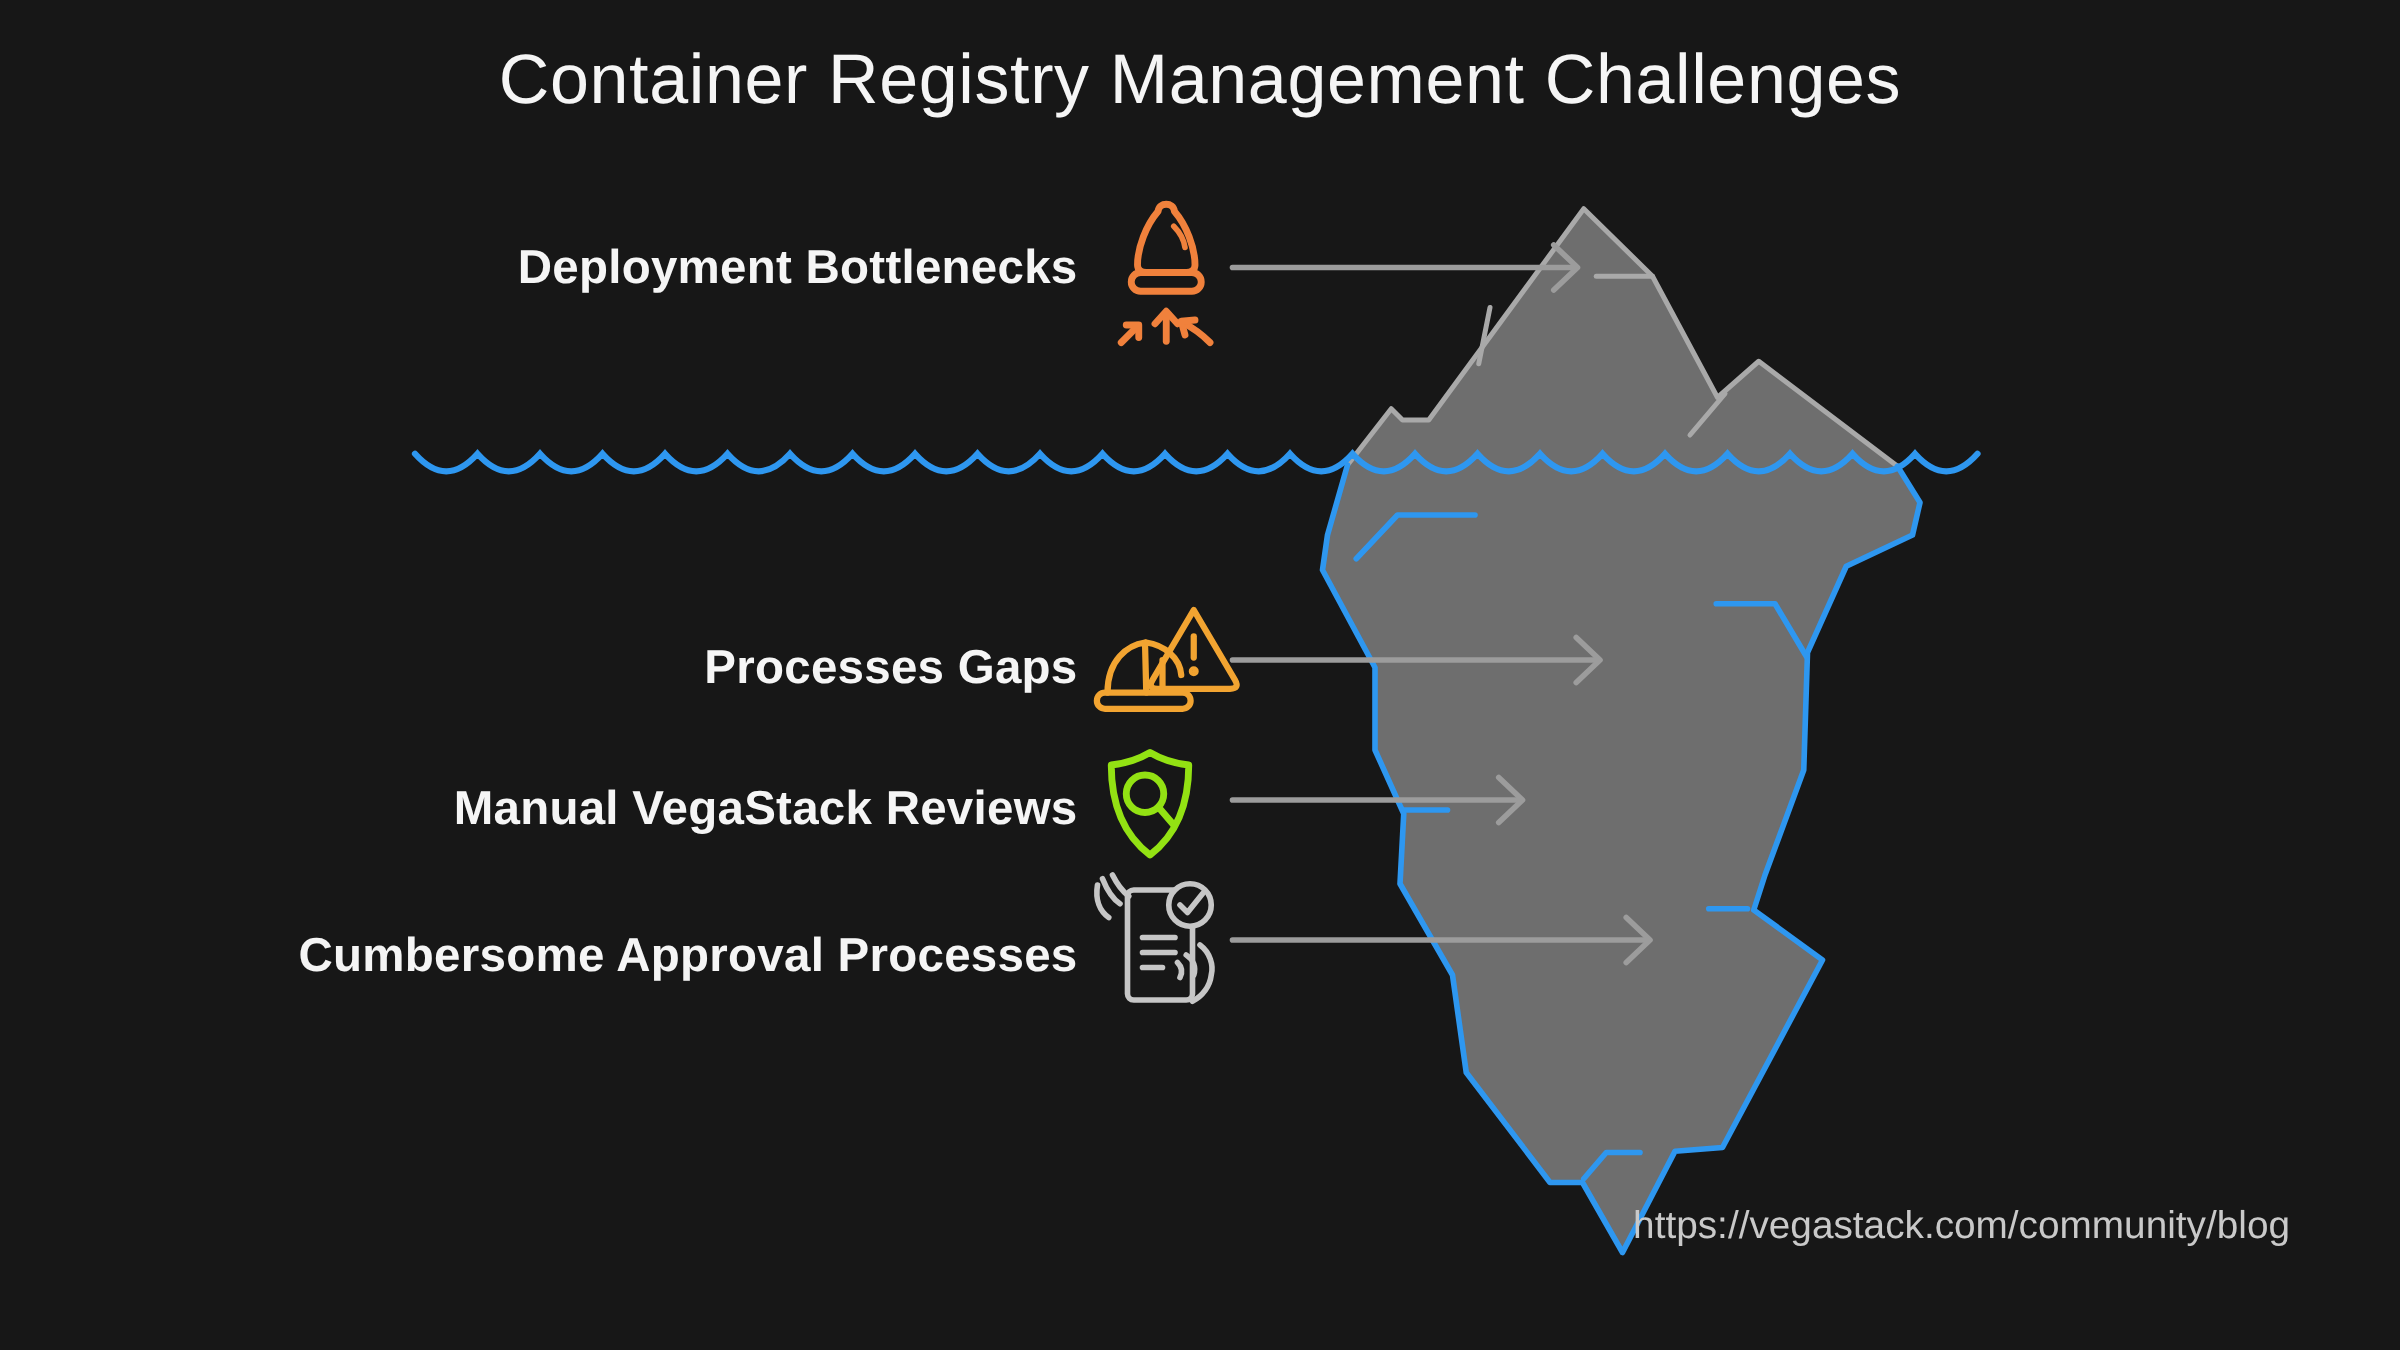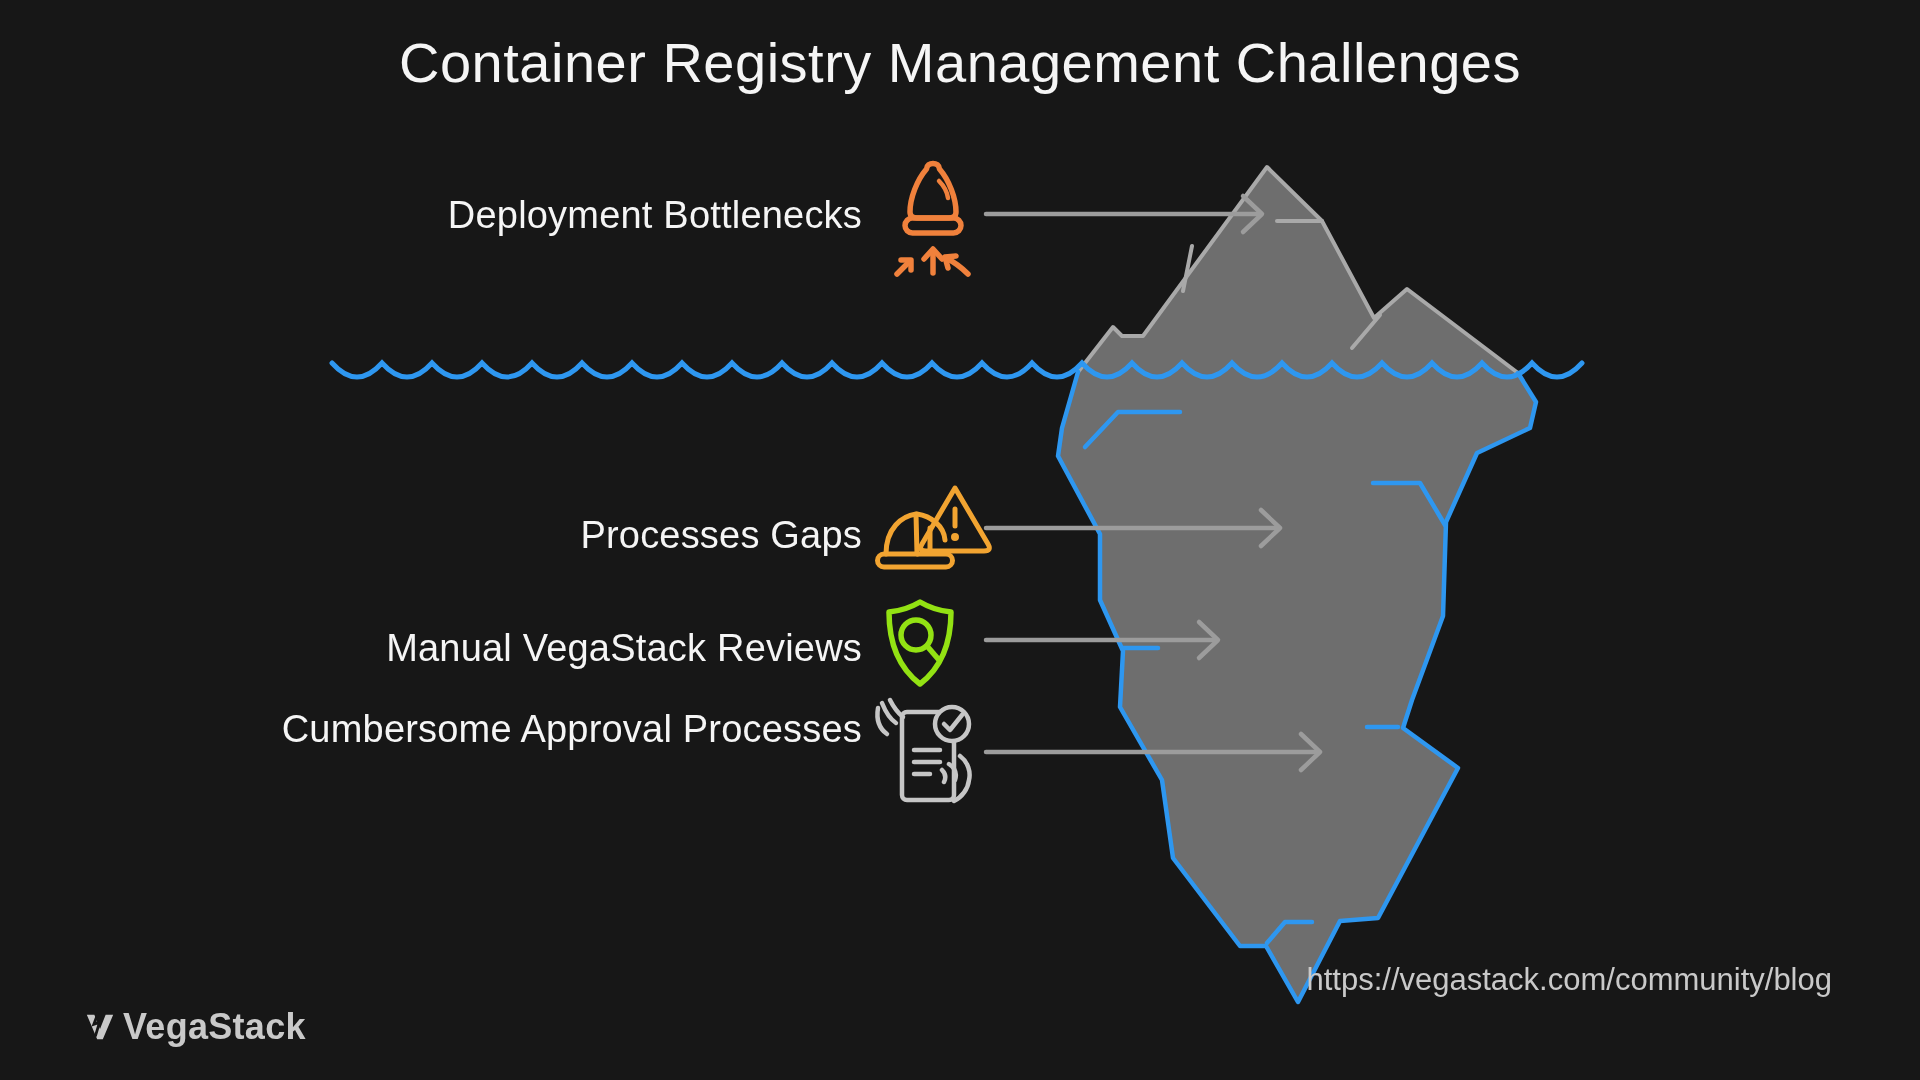--- a/index.html
+++ b/index.html
@@ -8,22 +8,22 @@
     --arrow-gray:#9C9C9C; --accent-orange:#F0813C; --accent-amber:#F2A431;
     --accent-lime:#93E213; --icon-gray:#C6C6C6;
   }
   html,body{margin:0;padding:0;background:var(--bg);}
   .canvas{position:relative;width:1920px;height:1080px;background:var(--bg);
           font-family:"Liberation Sans",sans-serif;overflow:hidden;}
   .title{position:absolute;top:30px;left:0;width:100%;text-align:center;
          color:var(--text-primary);font-size:56px;font-weight:500;letter-spacing:.5px;}
   .svg-layer{position:absolute;left:0;top:0;width:1920px;height:1080px;}
   .label{position:absolute;right:1058px;transform:translateY(-50%);white-space:nowrap;
-         color:var(--text-primary);font-size:38px;letter-spacing:.2px;}
-  .label-1{top:215px;} .label-2{top:535px;} .label-3{top:648px;} .label-4{top:729px;margin-left:27px;}
+         color:var(--text-primary);font-size:38px;letter-spacing:.2px;font-weight:bold;}
+  .label-1{top:215px;} .label-2{top:535px;} .label-3{top:648px;} .label-4{top:765px;margin-left:27px;}
   .footer-logo{position:absolute;left:84px;top:1006px;display:flex;align-items:center;gap:7px;
                color:var(--text-muted);font-size:36px;font-weight:bold;letter-spacing:.3px;}
   .footer-url{position:absolute;right:88px;top:962px;color:var(--text-muted);font-size:31px;}
   .stroke-top{stroke:var(--iceberg-stroke-top);fill:none;stroke-width:4;stroke-linejoin:round;stroke-linecap:round;}
   .stroke-blue{stroke:var(--water-blue);fill:none;stroke-width:4.5;stroke-linejoin:round;stroke-linecap:round;}
   .stroke-arrow{stroke:var(--arrow-gray);fill:none;stroke-width:4.5;stroke-linejoin:round;stroke-linecap:round;}
   .ic{fill:none;stroke-linejoin:round;stroke-linecap:round;}
 </style>
 </head>
 <body>
@@ -114,22 +114,15 @@
       <path d="M10,5 C14,15 18,21 24,25 M18,2 C22,10 26,15 31,19 M6,10 C4,22 8,31 15,36"></path>
       <path d="M88,58 C96,64 99,74 97,82 C96,91 90,99 82,103 M77,66 C83,70 85,76 83,82 M70,72 C74,76 74,80 72,84"></path>
     </g>
   </svg>
 
   <div class="label label-1">Deployment Bottlenecks</div>
   <div class="label label-2">Processes Gaps</div>
   <div class="label label-3">Manual VegaStack Reviews</div>
   <div class="label label-4">Cumbersome Approval Processes</div>
 
-  <div class="footer-logo">
-    <svg width="32" height="32" viewBox="0 0 34 34">
-      <path d="M3,4 L11,4 L17,19 L23,4 L31,4 L20,30 L14,30 Z" fill="var(--text-muted)"></path>
-      <path d="M15,2 L10.5,14 L16.5,12 L12,27" stroke="var(--bg)" stroke-width="3" fill="none"></path>
-    </svg>
-    <span>VegaStack</span>
-  </div>
   <div class="footer-url">https://vegastack.com/community/blog</div>
 
 </div>
 
 </body></html>

